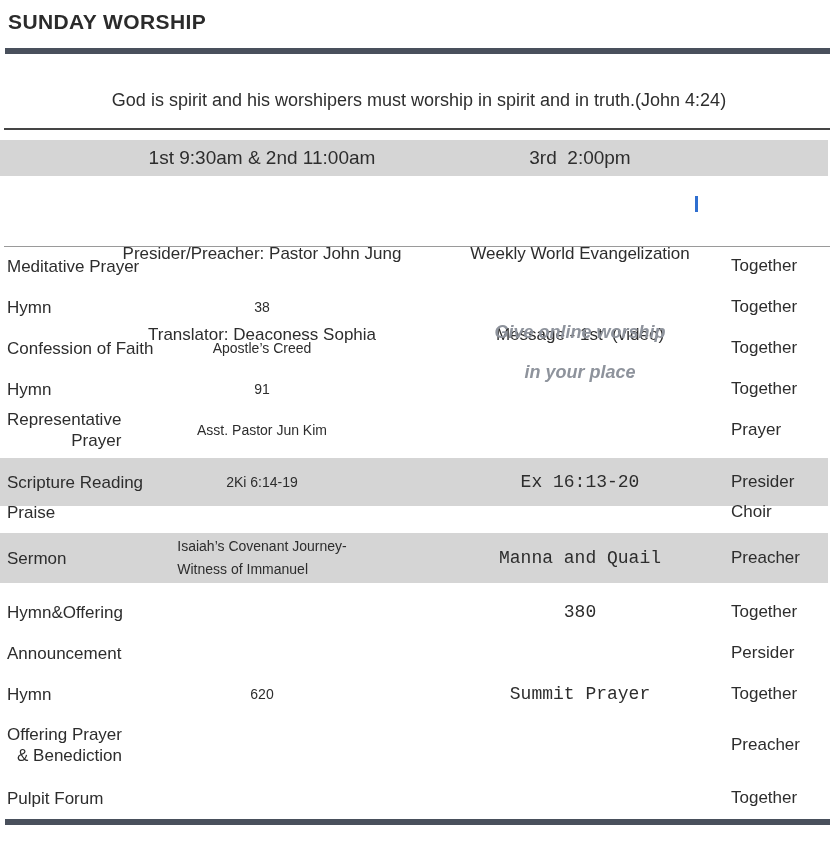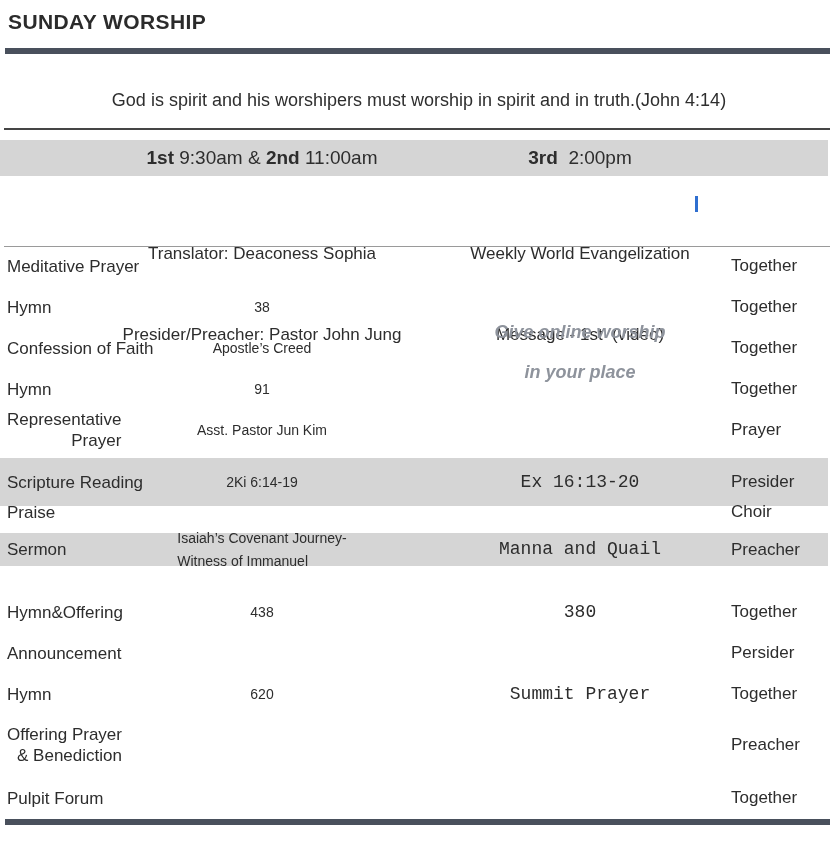--- a/index.html
+++ b/index.html
@@ -23,21 +23,21 @@
   .verse{position:absolute;left:0;top:90px;width:838px;text-align:center;font-size:18px;color:#2e2e2e;}
 
   .hairline{position:absolute;left:4px;width:826px;}
   .hl-1{top:128px;height:2px;background:var(--hairline1);}
   .hl-2{top:246px;height:1px;background:var(--hairline2);}
 
   .header-band{position:absolute;left:0;top:140px;width:828px;height:36px;background:var(--band);}
   .hb-col{position:absolute;top:0;height:36px;display:flex;align-items:center;justify-content:center;font-size:19px;white-space:pre-wrap;}
   .hb-c2{left:102px;width:320px;}
   .hb-c3{left:440px;width:280px;}
-  .hb-col b{font-weight:bold;}
+  .hb-col b{font-weight:normal;}
 
   .subheader{position:absolute;left:0;top:186px;width:838px;}
   .sh-col{position:absolute;top:0;text-align:center;font-size:17px;line-height:27px;white-space:pre-wrap;}
   .sh-c2{left:102px;width:320px;}
   .sh-c3{left:440px;width:280px;}
 
   .caret{position:absolute;left:695px;top:196px;width:3px;height:16px;background:var(--caret);}
 
   .rows{position:absolute;left:0;top:0;width:838px;height:852px;}
   .row{position:absolute;left:0;width:838px;}
@@ -52,33 +52,33 @@
   .overlay .ov2{margin-top:19px;}
 </style>
 </head>
 <body>
 
 <div class="page">
 
   <div class="title">SUNDAY WORSHIP</div>
   <div class="bar bar-top"></div>
 
-  <div class="verse">God is spirit and his worshipers must worship in spirit and in truth.(John 4:14)</div>
+  <div class="verse">God is spirit and his worshipers must worship in spirit and in truth.(John 4:24)</div>
 
   <div class="hairline hl-1"></div>
 
   <div class="header-band">
     <div class="hb-col hb-c2"><b>1st</b><span> 9:30am &amp; </span><b>2nd</b><span> 11:00am</span></div>
     <div class="hb-col hb-c3"><b>3rd</b><span>  2:00pm</span></div>
   </div>
 
   <div class="subheader">
     <div class="sh-col sh-c2">
+      <div>Presider/Preacher: Pastor John Jung</div>
       <div>Translator: Deaconess Sophia</div>
-      <div>Presider/Preacher: Pastor John Jung</div>
     </div>
     <div class="sh-col sh-c3">
       <div>Weekly World Evangelization</div>
       <div>Message - 1st  (video)</div>
     </div>
   </div>
 
   <div class="caret"></div>
 
   <div class="hairline hl-2"></div>
@@ -120,30 +120,29 @@
         <div class="cell c2">2Ki 6:14-19</div>
         <div class="cell c3">Ex 16:13-20</div>
         <div class="cell c4">Presider</div>
       </div>
       <div class="row" style="top: 493px; height: 38px;">
         <div class="cell c1">Praise</div>
         <div class="cell c2"></div>
         <div class="cell c3"></div>
         <div class="cell c4">Choir</div>
       </div>
-      <div class="row hl" style="top: 533px; height: 33px;">
+      <div class="row hl" style="top: 533px; height: 50px;">
         <div class="cell c1">Sermon</div>
         <div class="cell c3">Manna and Quail</div>
         <div class="cell c2">Isaiah’s Covenant Journey-
 Witness of Immanuel</div>
         <div class="cell c4">Preacher</div>
       </div>
       <div class="row" style="top: 593px; height: 38px;">
         <div class="cell c1">Hymn&amp;Offering</div>
-        <div class="cell c2">438</div>
         <div class="cell c3">380</div>
         <div class="cell c4">Together</div>
       </div>
       <div class="row" style="top: 634px; height: 38px;">
         <div class="cell c1">Announcement</div>
         <div class="cell c2"></div>
         <div class="cell c3"></div>
         <div class="cell c4">Persider</div>
       </div>
       <div class="row" style="top: 675px; height: 38px;">

